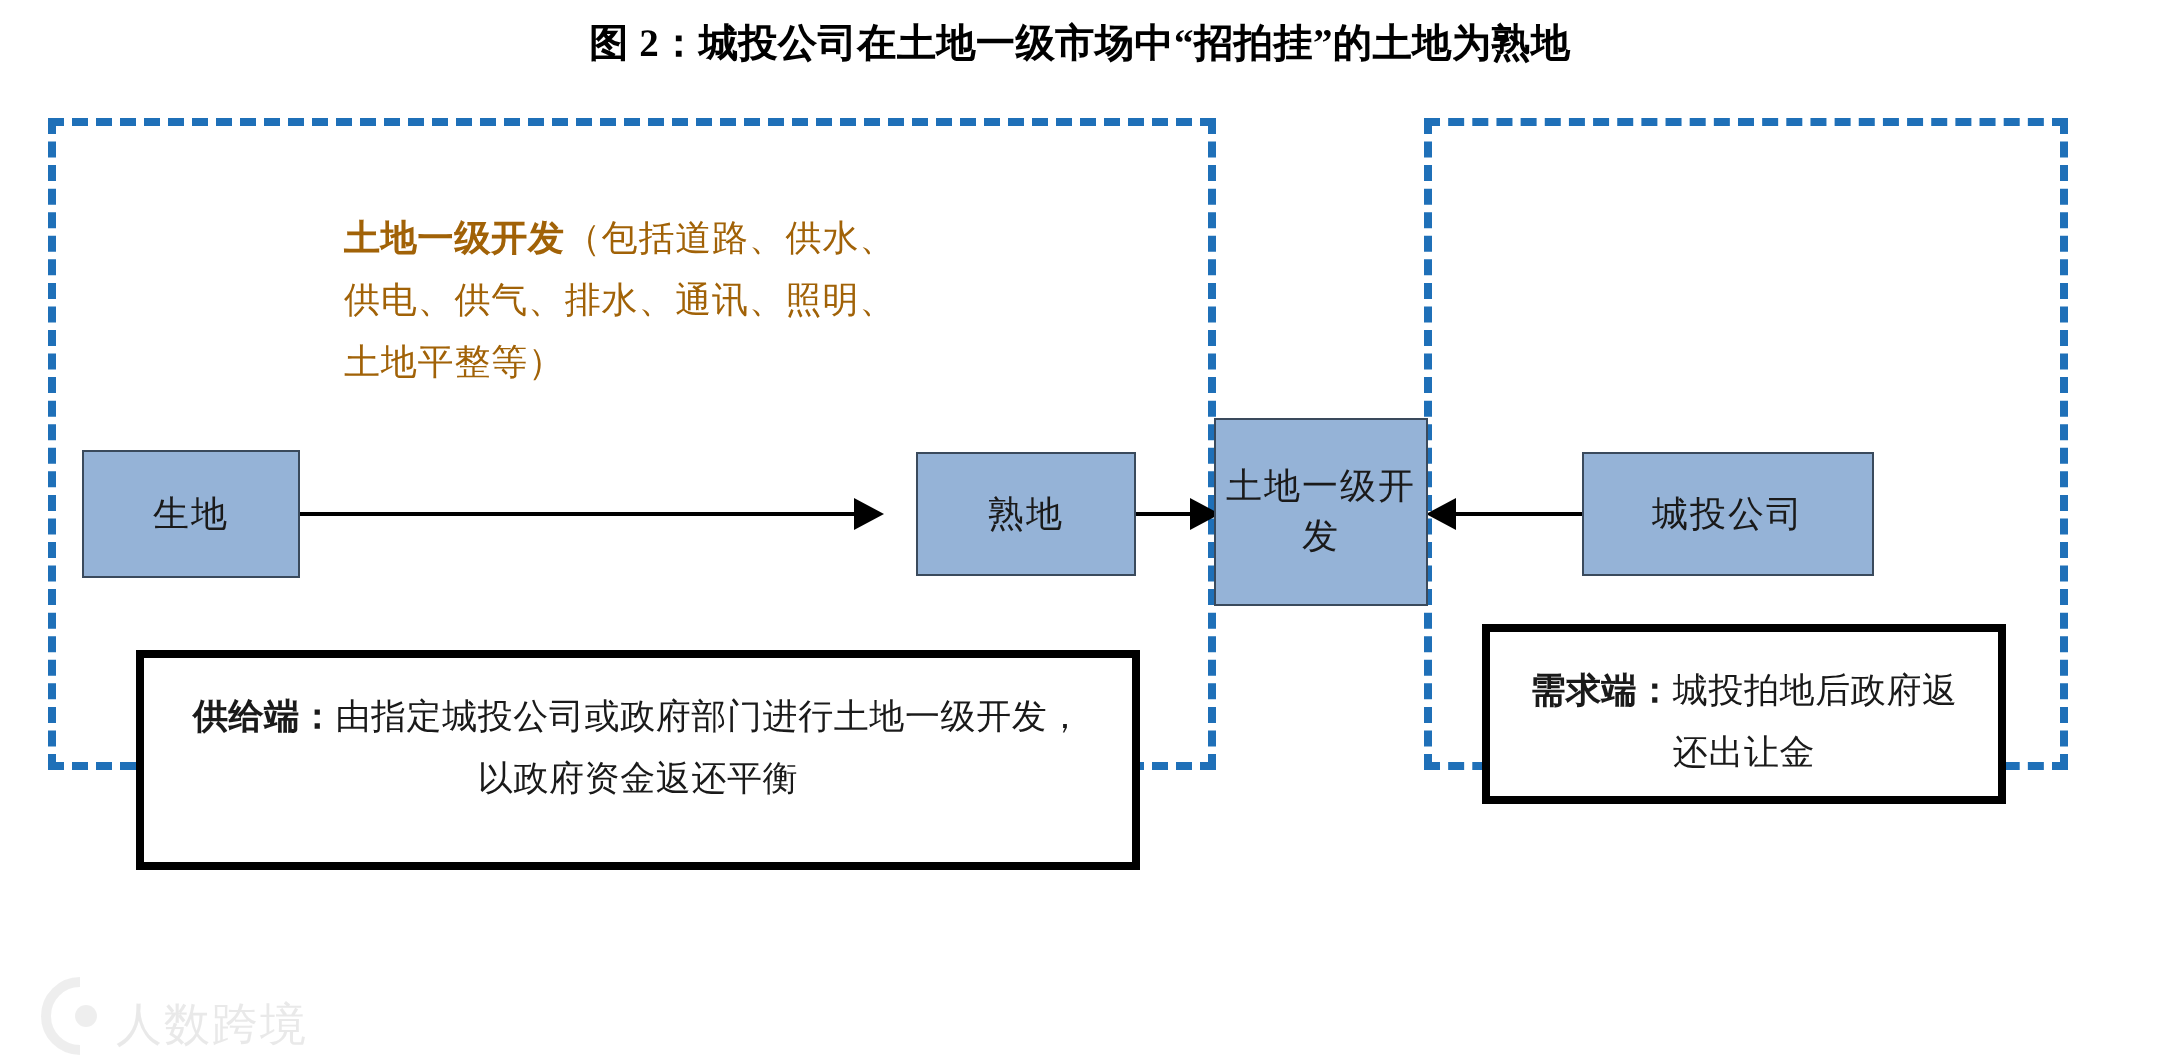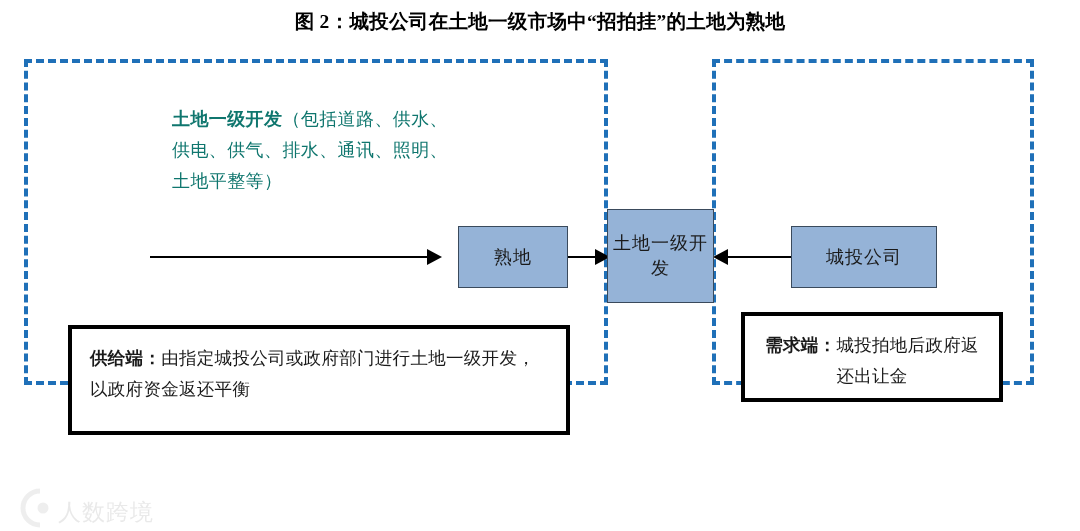--- a/index.html
+++ b/index.html
@@ -91,41 +91,41 @@
   #arrow3-head { left: 713px; top: 249px; }
 
   
   .dev-note {
     position: absolute;
     left: 172px;
     top: 104px;
     width: 290px;
     font-size: 18px;
     line-height: 1.72;
-    color: #0f766e;
+    color: #a16207;
     font-family: Liberation Sans, sans-serif;
     letter-spacing: 0.4px;
   }
   .dev-note b { font-weight: bold; }
 
   
   .callout {
     position: absolute;
     box-sizing: border-box;
     background: #ffffff;
     border: 4px solid #000000;
     font-size: 17.5px;
     line-height: 1.75;
     color: #1a1a1a;
     font-family: "Liberation Serif", "DejaVu Serif", serif;
     letter-spacing: 0.3px;
   }
   .callout .inner { padding: 14px 18px 0 18px; }
   .callout b { font-weight: bold; }
-  #callout-supply { left: 68px;  top: 325px; width: 502px; height: 110px; }
+  #callout-supply { left: 68px;  top: 325px; width: 502px; height: 110px; text-align: center; }
   #callout-demand { left: 741px; top: 312px; width: 262px; height: 90px; text-align: center; }
 
   
   .footer {
     position: absolute;
     left: 28px;
     top: 487px;
     font-size: 16px;
     color: #1a1a1a;
     font-family: "Liberation Serif", "DejaVu Serif", serif;
@@ -171,20 +171,23 @@
 
   <div class="arrow-line" id="arrow1-line"></div>
   <div class="arrow-head right" id="arrow1-head"></div>
 
   <div class="arrow-line" id="arrow2-line"></div>
   <div class="arrow-head right" id="arrow2-head"></div>
 
   <div class="arrow-line" id="arrow3-line"></div>
   <div class="arrow-head left" id="arrow3-head"></div>
 
+  <div class="pbox" id="box-raw-land">
+    <span>生地</span>
+  </div>
   <div class="pbox" id="box-ready-land">
     <span>熟地</span>
   </div>
   <div class="pbox" id="box-exchange">
     <span>土地一级开发</span>
   </div>
   <div class="pbox" id="box-ucic">
     <span>城投公司</span>
   </div>
 

